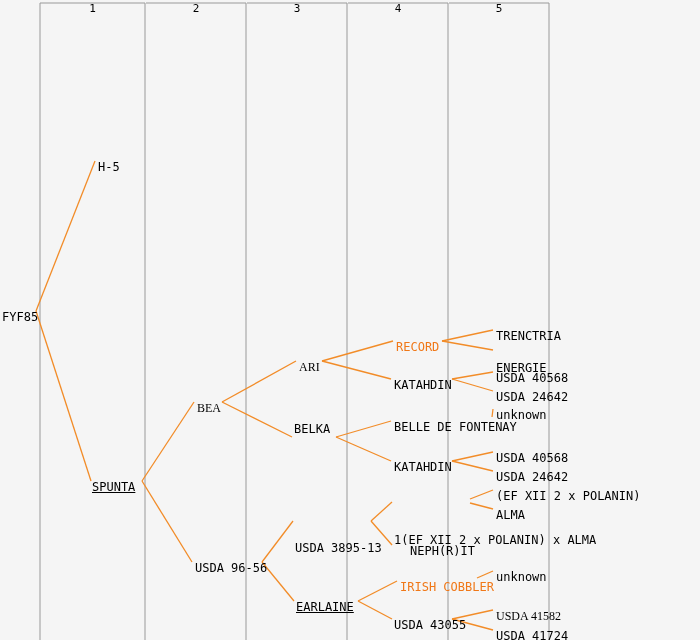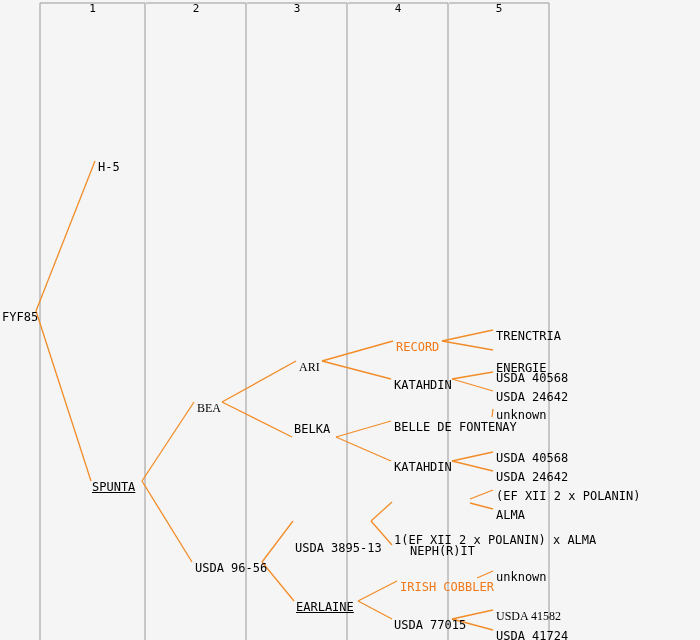--- a/index.html
+++ b/index.html
@@ -117,21 +117,21 @@
       <div class="node-label" style="left: 294px; top: 424px;">BELKA</div>
       <div class="node-label" style="left: 295px; top: 522px; margin-top: 21px;">USDA 3895-13</div>
       <div class="node-label" style="left: 296px; top: 602px; text-decoration: underline;">EARLAINE</div>
       <div class="node-label linkorange" style="left: 396px; top: 342px;">RECORD</div>
       <div class="node-label" style="left: 394px; top: 380px;">KATAHDIN</div>
       <div class="node-label" style="left: 394px; top: 422px;">BELLE DE FONTENAY</div>
       <div class="node-label" style="left: 394px; top: 462px;">KATAHDIN</div>
       <div class="node-label" style="left: 394px; top: 503px; margin-top: 32px;">1(EF XII 2 x POLANIN) x ALMA</div>
       <div class="node-label" style="left: 410px; top: 546px;">NEPH(R)IT</div>
       <div class="node-label linkorange" style="left: 400px; top: 582px;">IRISH COBBLER</div>
-      <div class="node-label" style="left: 394px; top: 620px;">USDA 77015</div>
+      <div class="node-label" style="left: 394px; top: 620px;">USDA 43055</div>
       <div class="node-label" style="left: 496px; top: 331px;">TRENCTRIA</div>
       <div class="node-label" style="left: 496px; top: 363px;">ENERGIE</div>
       <div class="node-label" style="left: 496px; top: 373px;">USDA 40568</div>
       <div class="node-label" style="left: 496px; top: 392px;">USDA 24642</div>
       <div class="node-label" style="left: 496px; top: 410px;">unknown</div>
       <div class="node-label" style="left: 496px; top: 453px;">USDA 40568</div>
       <div class="node-label" style="left: 496px; top: 472px;">USDA 24642</div>
       <div class="node-label" style="left: 496px; top: 491px;">(EF XII 2 x POLANIN)</div>
       <div class="node-label" style="left: 496px; top: 510px;">ALMA</div>
       <div class="node-label" style="left: 496px; top: 572px;">unknown</div>

